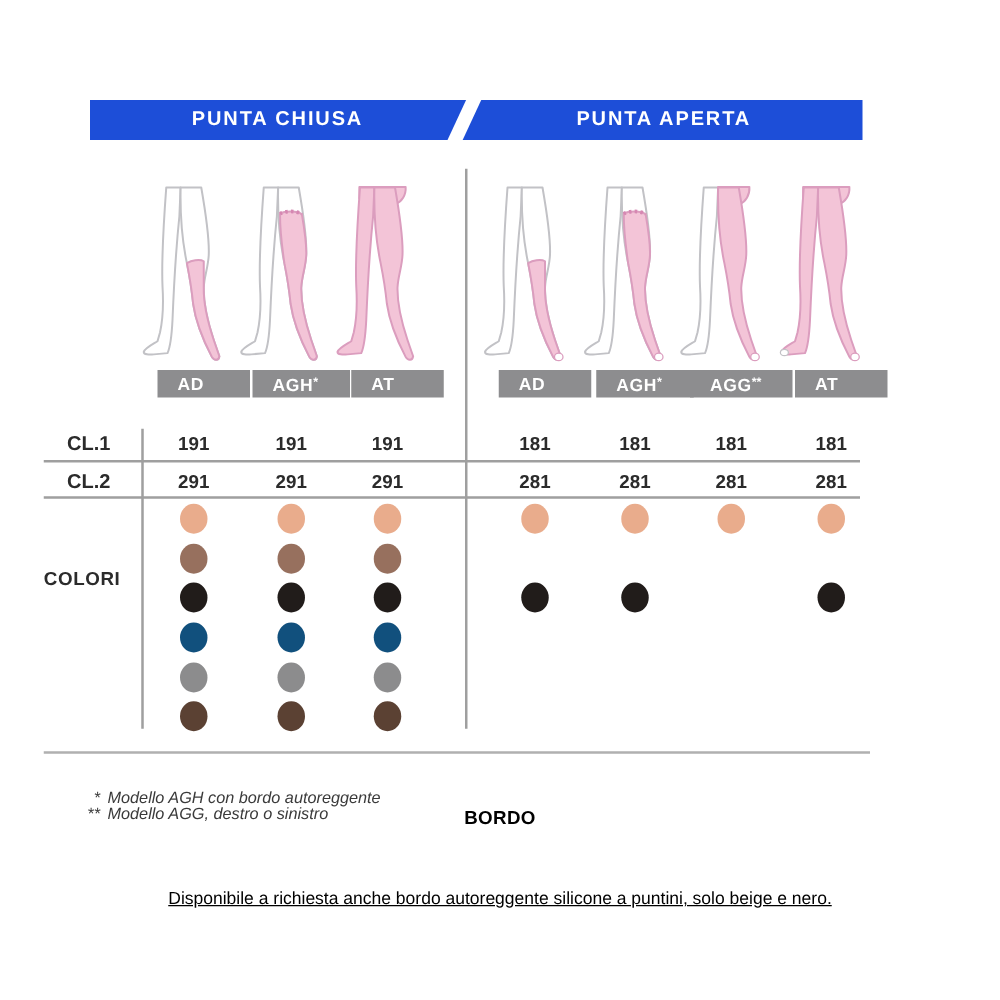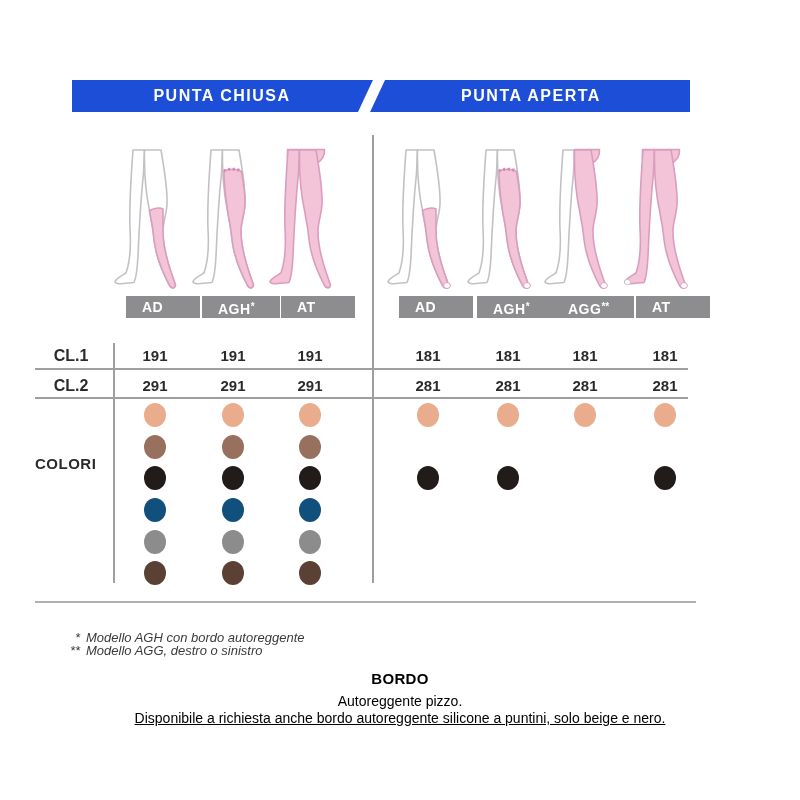--- a/index.html
+++ b/index.html
@@ -25,21 +25,21 @@
   .dot{position:absolute;width:22px;height:24px;border-radius:50%;}
   .badge{position:absolute;top:296px;height:22px;background:#8D8D8F;color:#fff;font-weight:bold;
          font-size:14px;text-align:left;line-height:22px;letter-spacing:.5px;padding-left:16px;}
   .badge sup{font-size:10px;vertical-align:4px;letter-spacing:0;}
   .leg{position:absolute;top:147px;width:84px;height:146px;}
 
   .fnote{position:absolute;font-style:italic;font-size:13px;color:#3a3a3a;}
   .fnote .mark{display:inline-block;width:18px;text-align:right;margin-right:6px;}
 
   .bordo{position:absolute;left:0;width:800px;text-align:center;color:#000;}
-  .bordo.title{top:670px;font-weight:bold;font-size:15px;letter-spacing:.3px;}
+  .bordo.title{top:646px;font-weight:bold;font-size:15px;letter-spacing:.3px;}
   .bordo.l1{top:693px;font-size:14px;}
   .bordo.l2{top:710px;font-size:14px;text-decoration:underline;}
 </style>
 </head>
 <body>
 
 <div class="canvas">
 
   <div class="header-bar">
     <div class="lbl l">PUNTA CHIUSA</div>
@@ -149,16 +149,15 @@
     </div>
 
   <div class="fnote" style="left:62px;top:588px;margin-top:42px;">
     <span class="mark">*</span><span>Modello AGH con bordo autoreggente</span>
   </div>
   <div class="fnote" style="left:62px;top:607px;margin-top:36px;">
     <span class="mark">**</span><span>Modello AGG, destro o sinistro</span>
   </div>
 
   <div class="bordo title">BORDO</div>
-  <div class="bordo l1">Autoreggente pizzo.</div>
   <div class="bordo l2">Disponibile a richiesta anche bordo autoreggente silicone a puntini, solo beige e nero.</div>
 
 </div>
 
 </body></html>

